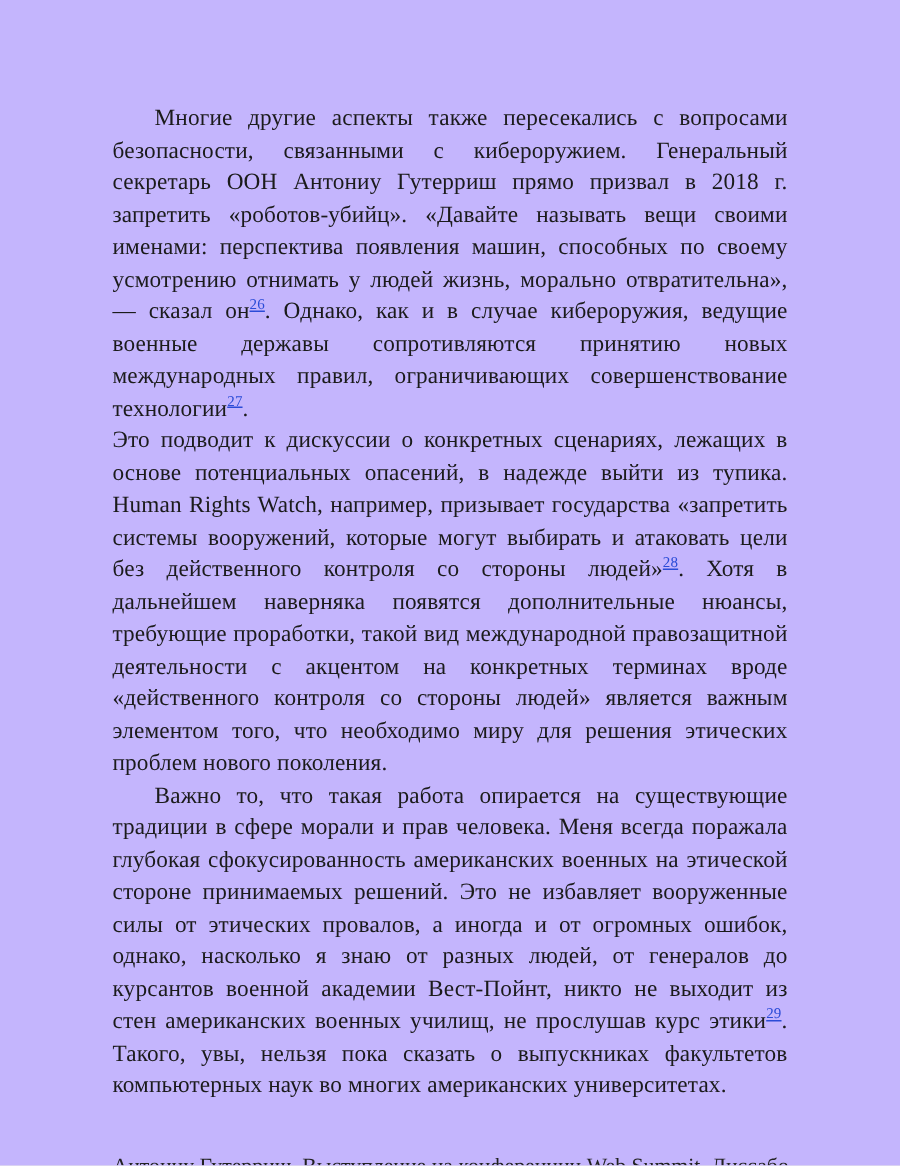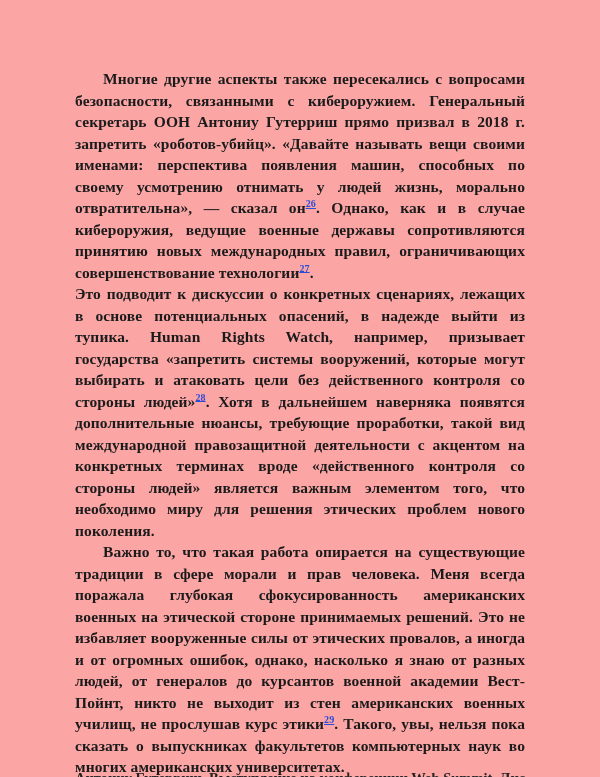--- a/index.html
+++ b/index.html
@@ -53,21 +53,21 @@
     margin: 0;
     font-size: 14.5px;
     line-height: 20px;
     color: #222222;
     white-space: nowrap;
   }
 </style>
 </head>
 <body>
 
-<div class="page" style="background: #fca5a5; color: rgb(27, 27, 27); font-weight: bold;">
+<div class="page" style="background: #c4b5fd; color: rgb(27, 27, 27);">
   <div class="text-body">
       <p class="para indent">Многие другие аспекты также пересекались с вопросами безопасности, связанными с кибероружием. Генеральный секретарь ООН Антониу Гутерриш прямо призвал в 2018 г. запретить «роботов-убийц». «Давайте называть вещи своими именами: перспектива появления машин, способных по своему усмотрению отнимать у людей жизнь, морально отвратительна», — сказал он<a class="fn">26</a>. Однако, как и в случае кибероружия, ведущие военные державы сопротивляются принятию новых международных правил, ограничивающих совершенствование технологии<a class="fn">27</a>.</p>
       <p class="para">Это подводит к дискуссии о конкретных сценариях, лежащих в основе потенциальных опасений, в надежде выйти из тупика. Human Rights Watch, например, призывает государства «запретить системы вооружений, которые могут выбирать и атаковать цели без действенного контроля со стороны людей»<a class="fn">28</a>. Хотя в дальнейшем наверняка появятся дополнительные нюансы, требующие проработки, такой вид международной правозащитной деятельности с акцентом на конкретных терминах вроде «действенного контроля со стороны людей» является важным элементом того, что необходимо миру для решения этических проблем нового поколения.</p>
       <p class="para indent">Важно то, что такая работа опирается на существующие традиции в сфере морали и прав человека. Меня всегда поражала глубокая сфокусированность американских военных на этической стороне принимаемых решений. Это не избавляет вооруженные силы от этических провалов, а иногда и от огромных ошибок, однако, насколько я знаю от разных людей, от генералов до курсантов военной академии Вест-Пойнт, никто не выходит из стен американских военных училищ, не прослушав курс этики<a class="fn">29</a>. Такого, увы, нельзя пока сказать о выпускниках факультетов компьютерных наук во многих американских университетах.</p>
     </div>
   <div class="bottom-clip">
     <p class="partial">Антониу Гутерриш. Выступление на конференции Web Summit, Лиссабон, 2018.</p>
   </div>
 </div>
 

